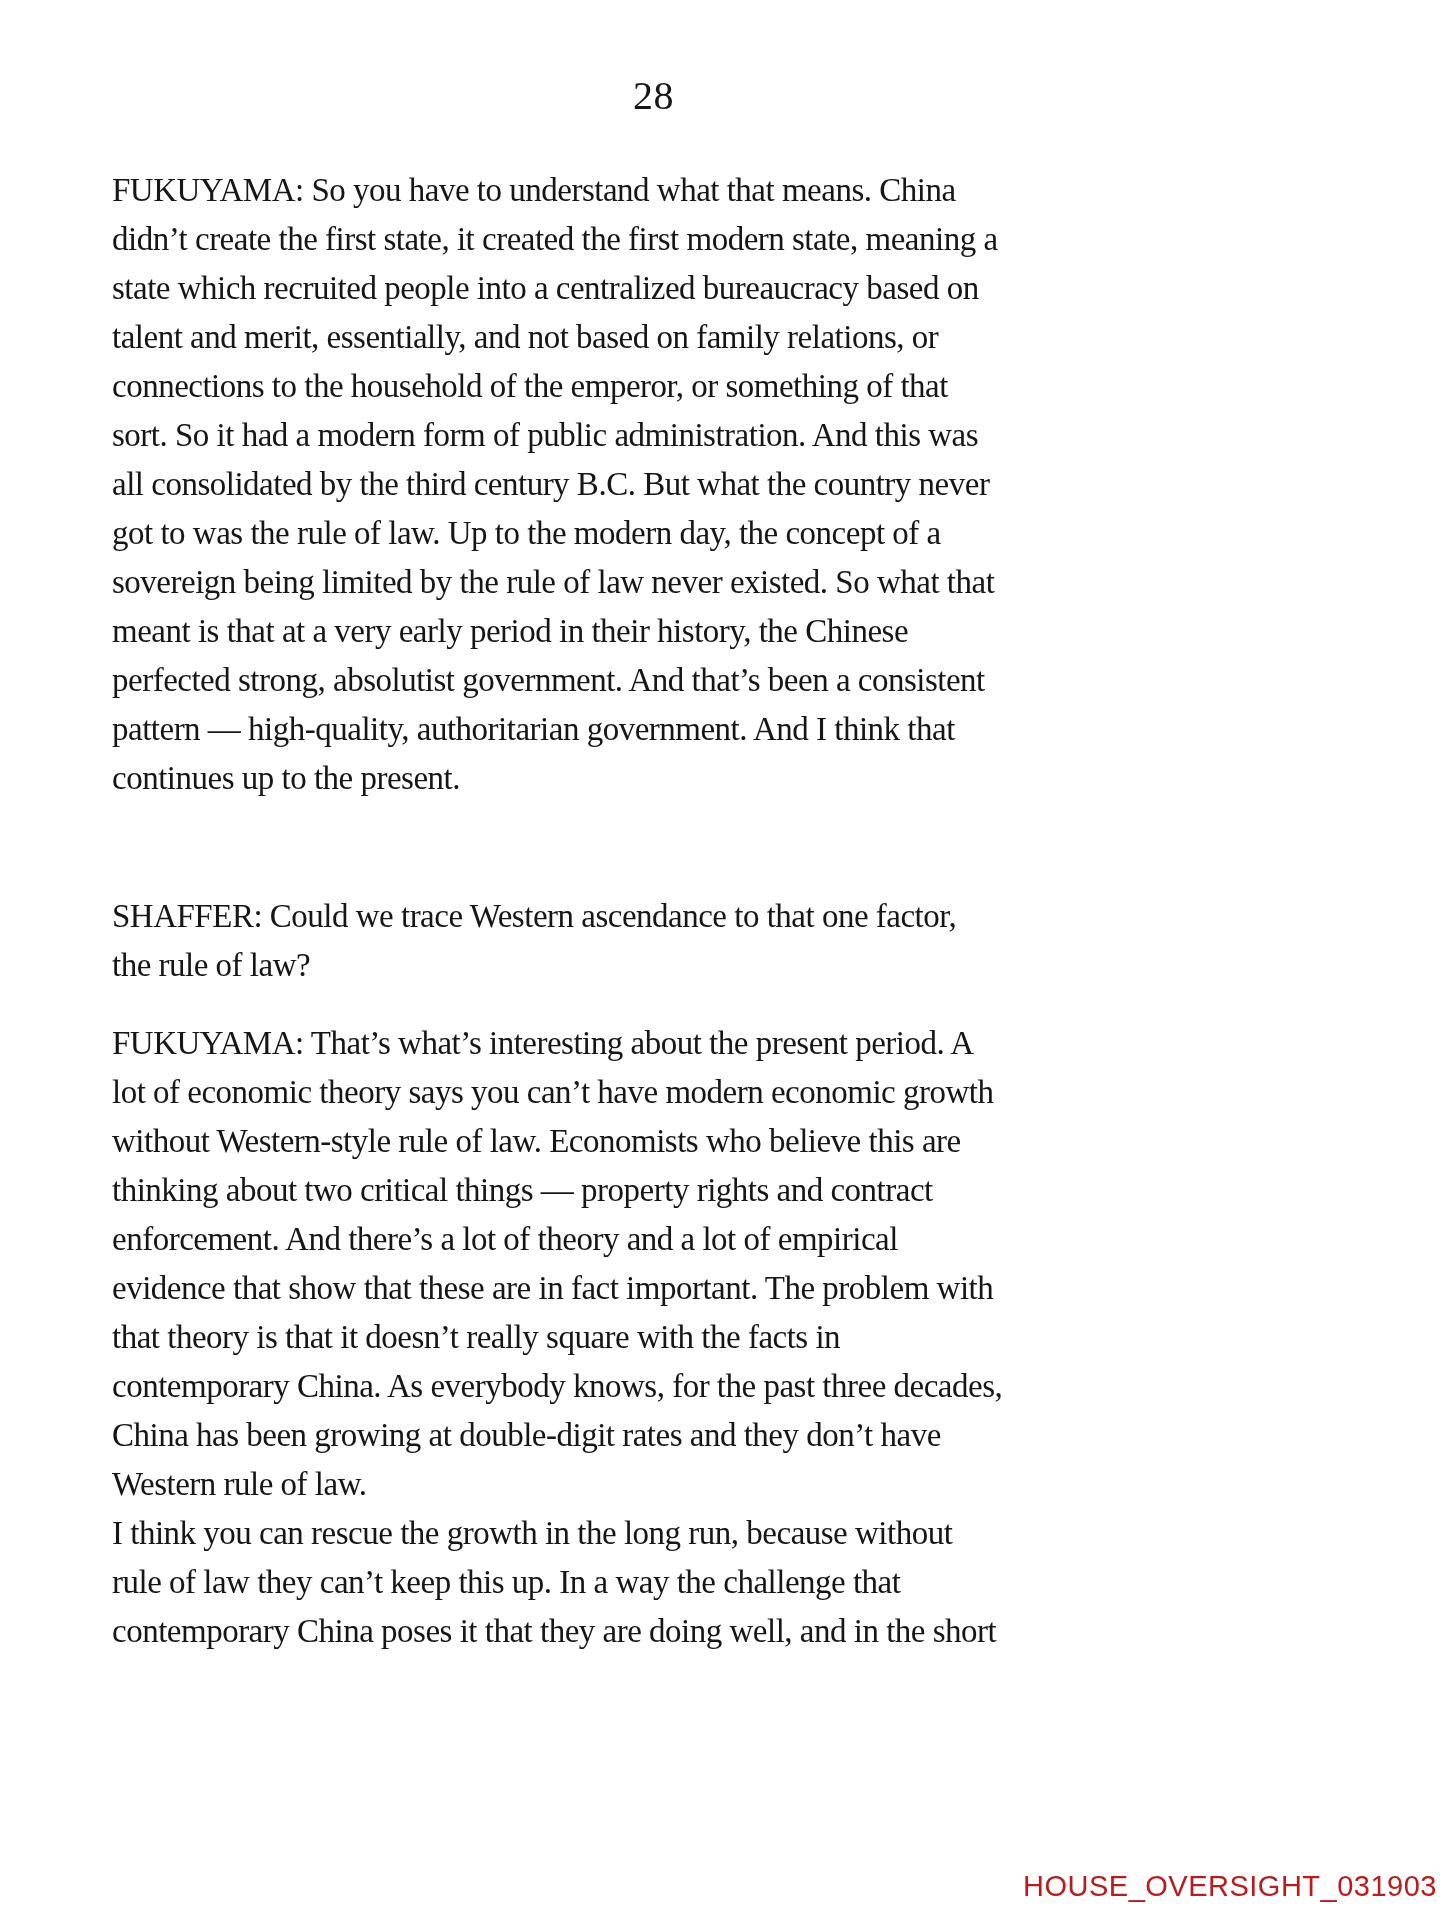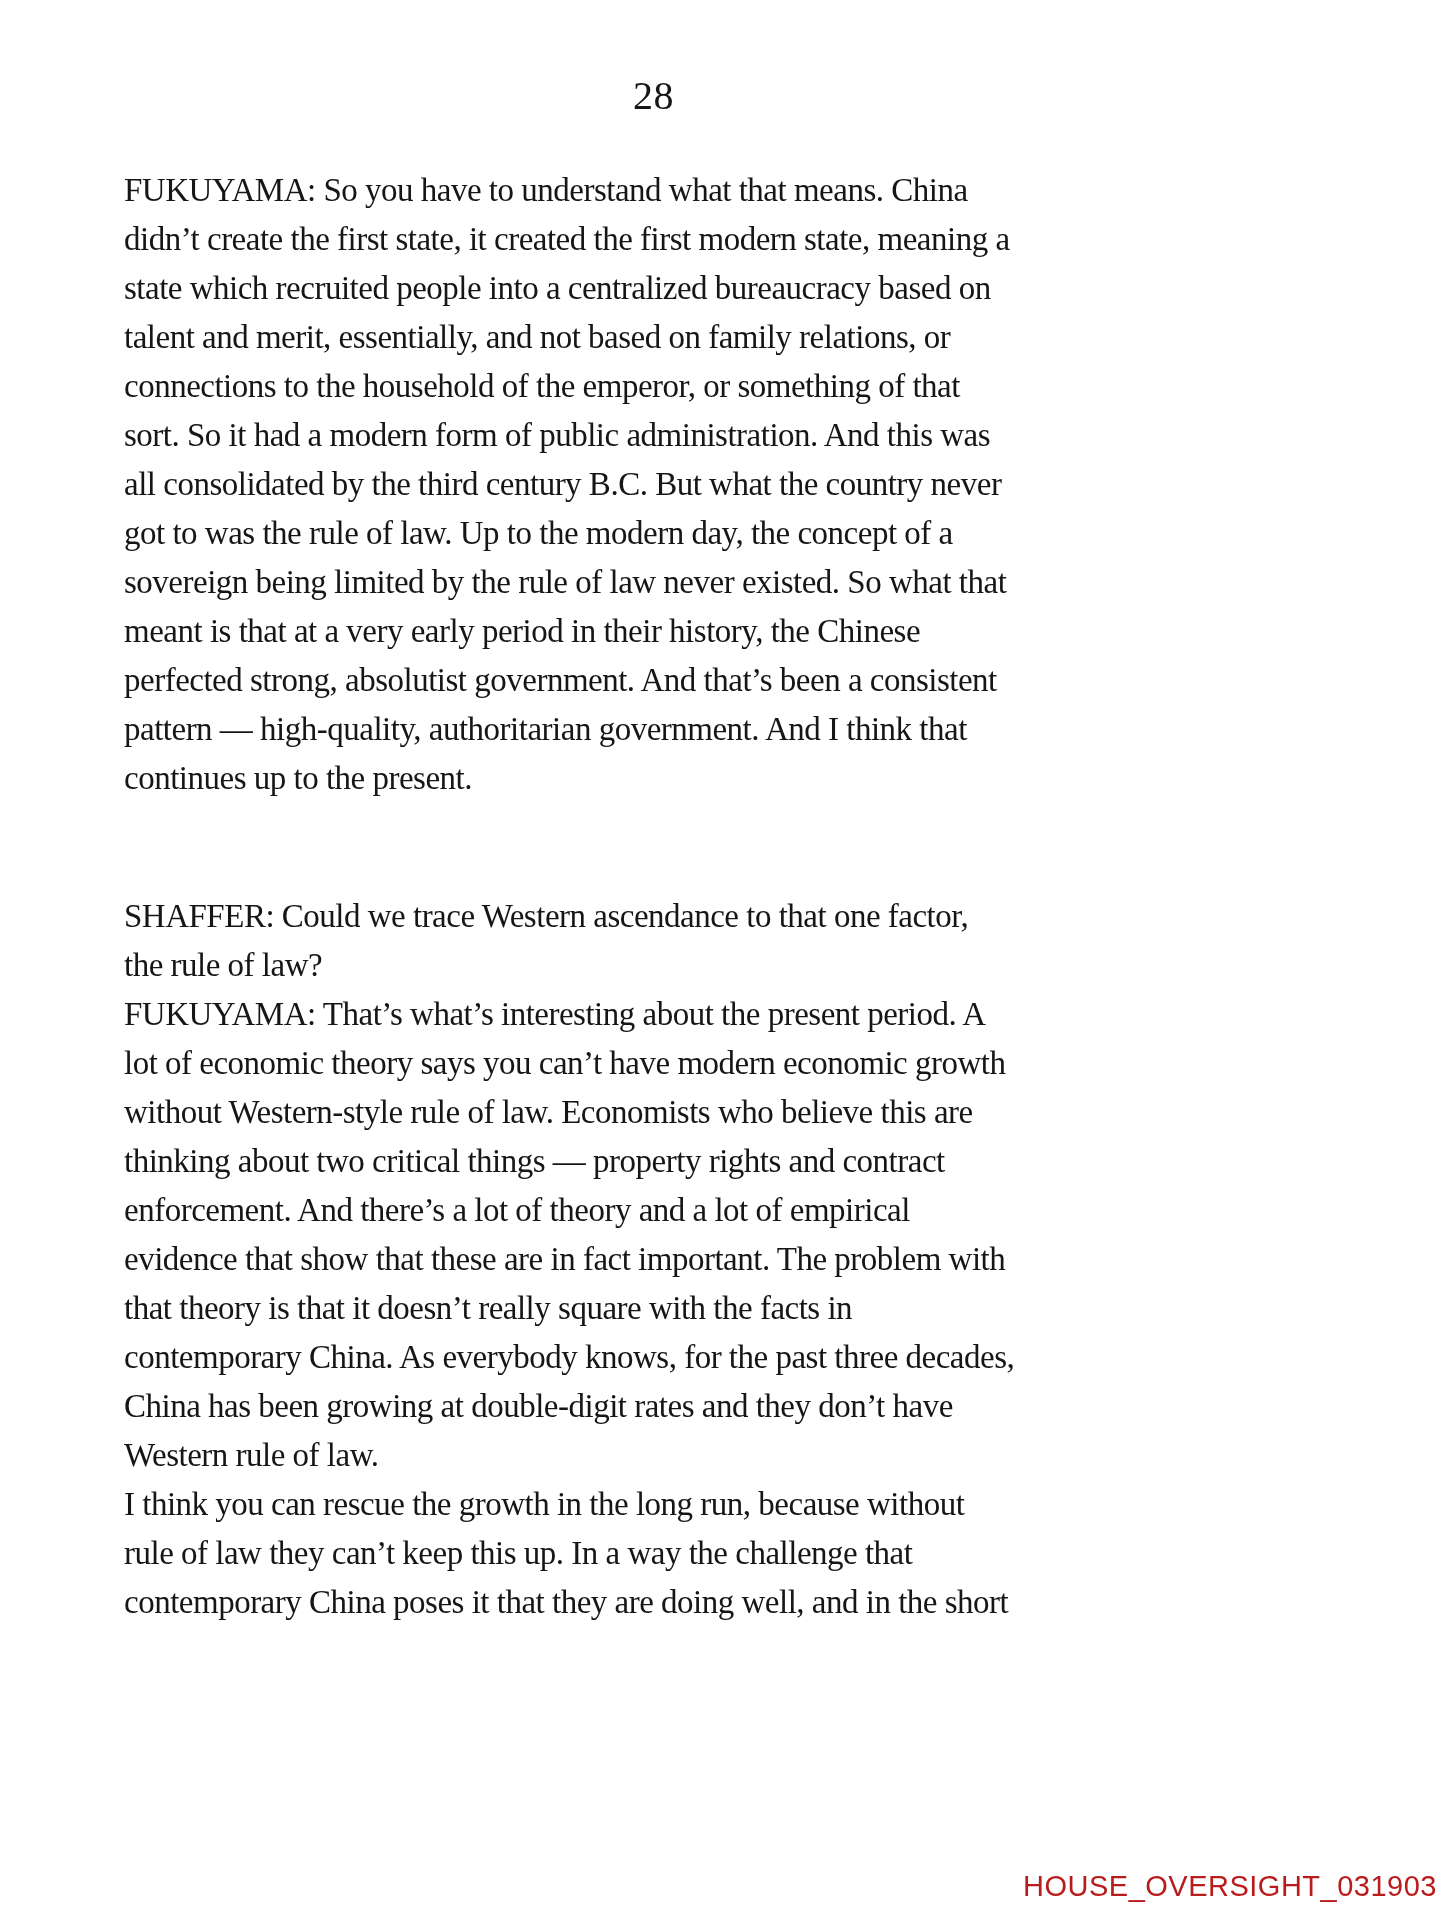--- a/index.html
+++ b/index.html
@@ -24,34 +24,34 @@
     left: 0;
     width: 1307px;
     text-align: center;
     font-size: 40px;
     line-height: 1;
     letter-spacing: 0.5px;
     color: #161616;
   }
   .text-column {
     position: absolute;
-    left: 124px;
+    left: 112px;
     top: 166px;
     width: 1270px;
   }
   .para {
     margin: 0;
     font-size: 33px;
     line-height: 49px;
     letter-spacing: -0.5px;
     white-space: pre-line;
     color: #161616;
   }
   .para.after-p1 { margin-bottom: 89px; }
-  .para.after-p2 { }
+  .para.after-p2 { margin-bottom: 29px; }
   .para.after-p3 { }
   .footer-stamp {
     position: absolute;
     right: 16px;
     top: 1872px;
     font-family: "Liberation Sans", sans-serif;
     font-size: 29px;
     line-height: 1;
     color: #b91c1c;
     letter-spacing: 0.5px;

